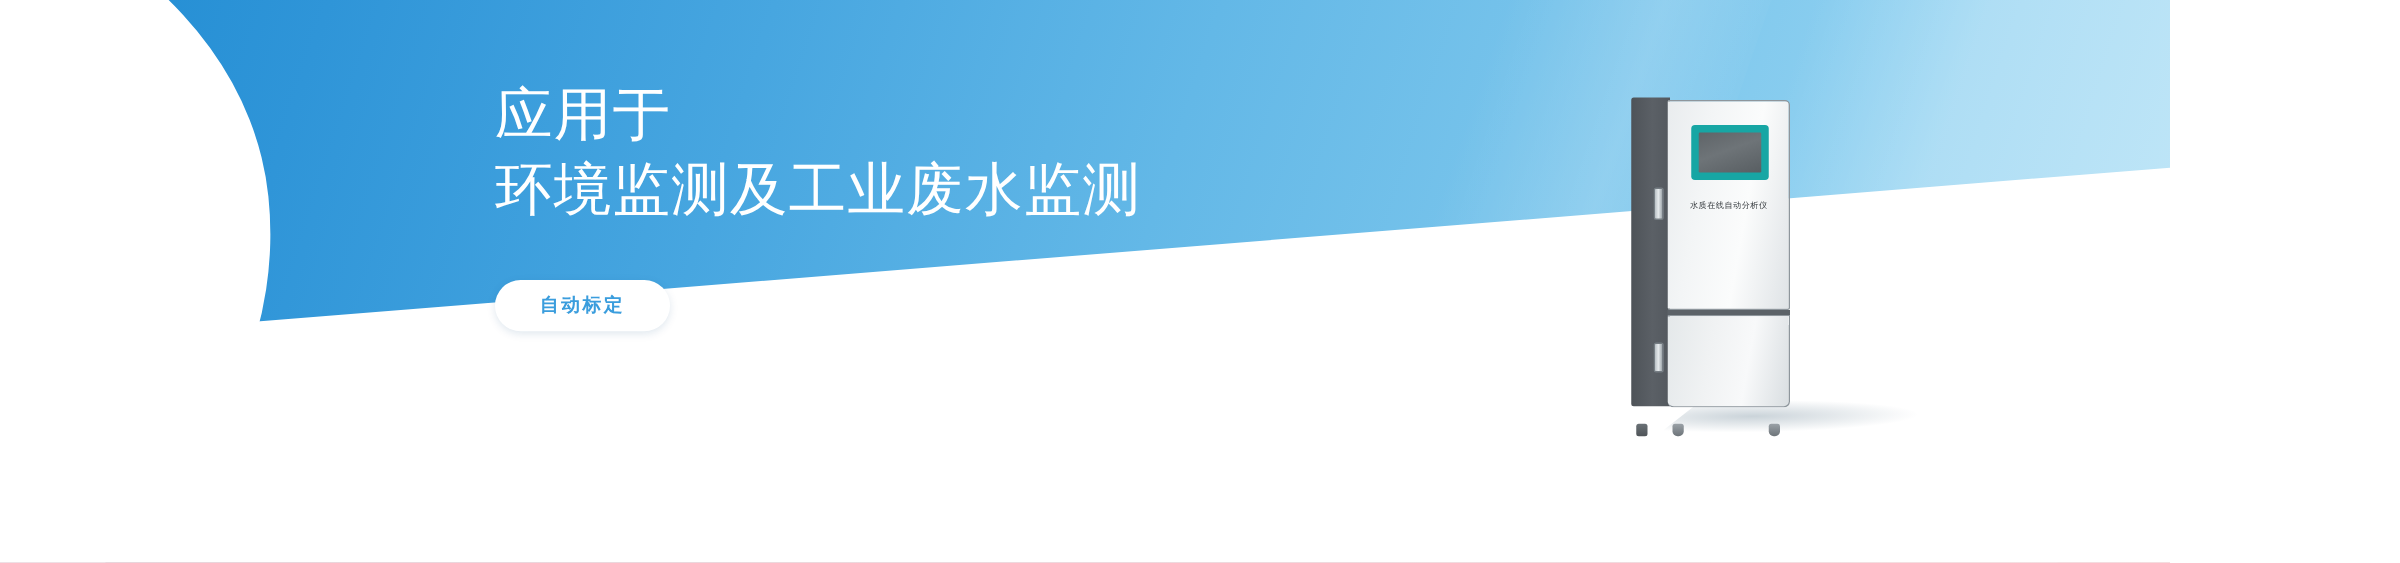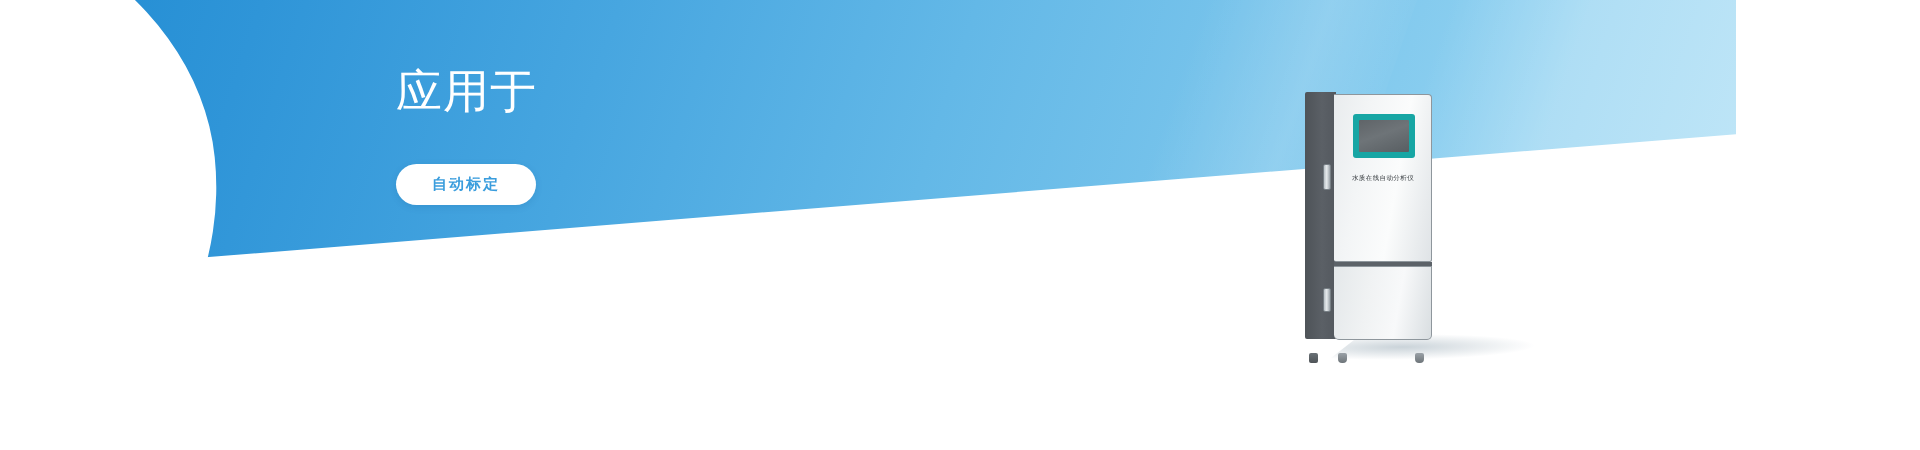--- a/index.html
+++ b/index.html
@@ -120,21 +120,21 @@
     letter-spacing: 2px;
     text-align: center;
     cursor: pointer;
     box-shadow: 0 2px 7px rgba(10,70,120,0.13);
   }
 
   
   .device-wrap {
     position: absolute;
     left: 1305px;
-    top: 92px;
+    top: 78px;
     width: 135px;
     height: 262px;
     z-index: 6;
   }
   .dev-shadow {
     position: absolute;
     left: 40px;
     bottom: -6px;
     width: 190px;
     height: 26px;
@@ -251,20 +251,21 @@
 <div id="banner">
 
   <div class="bg-base"></div>
   <div class="band-light2"></div>
   <div class="band-light"></div>
   <div class="wedge-left"></div>
   <div class="wedge-bottom"></div>
 
   <div class="copy">
     <div class="headline">应用于</div>
+    <div class="headline">环境监测及工业废水监测</div>
     <div>
       <button class="cta" type="button">自动标定</button>
     </div>
   </div>
 
   <div class="device-wrap">
     <div class="dev-shadow"></div>
     <div class="dev-side"></div>
     <div class="dev-front-top"></div>
     <div class="dev-divider"></div>

